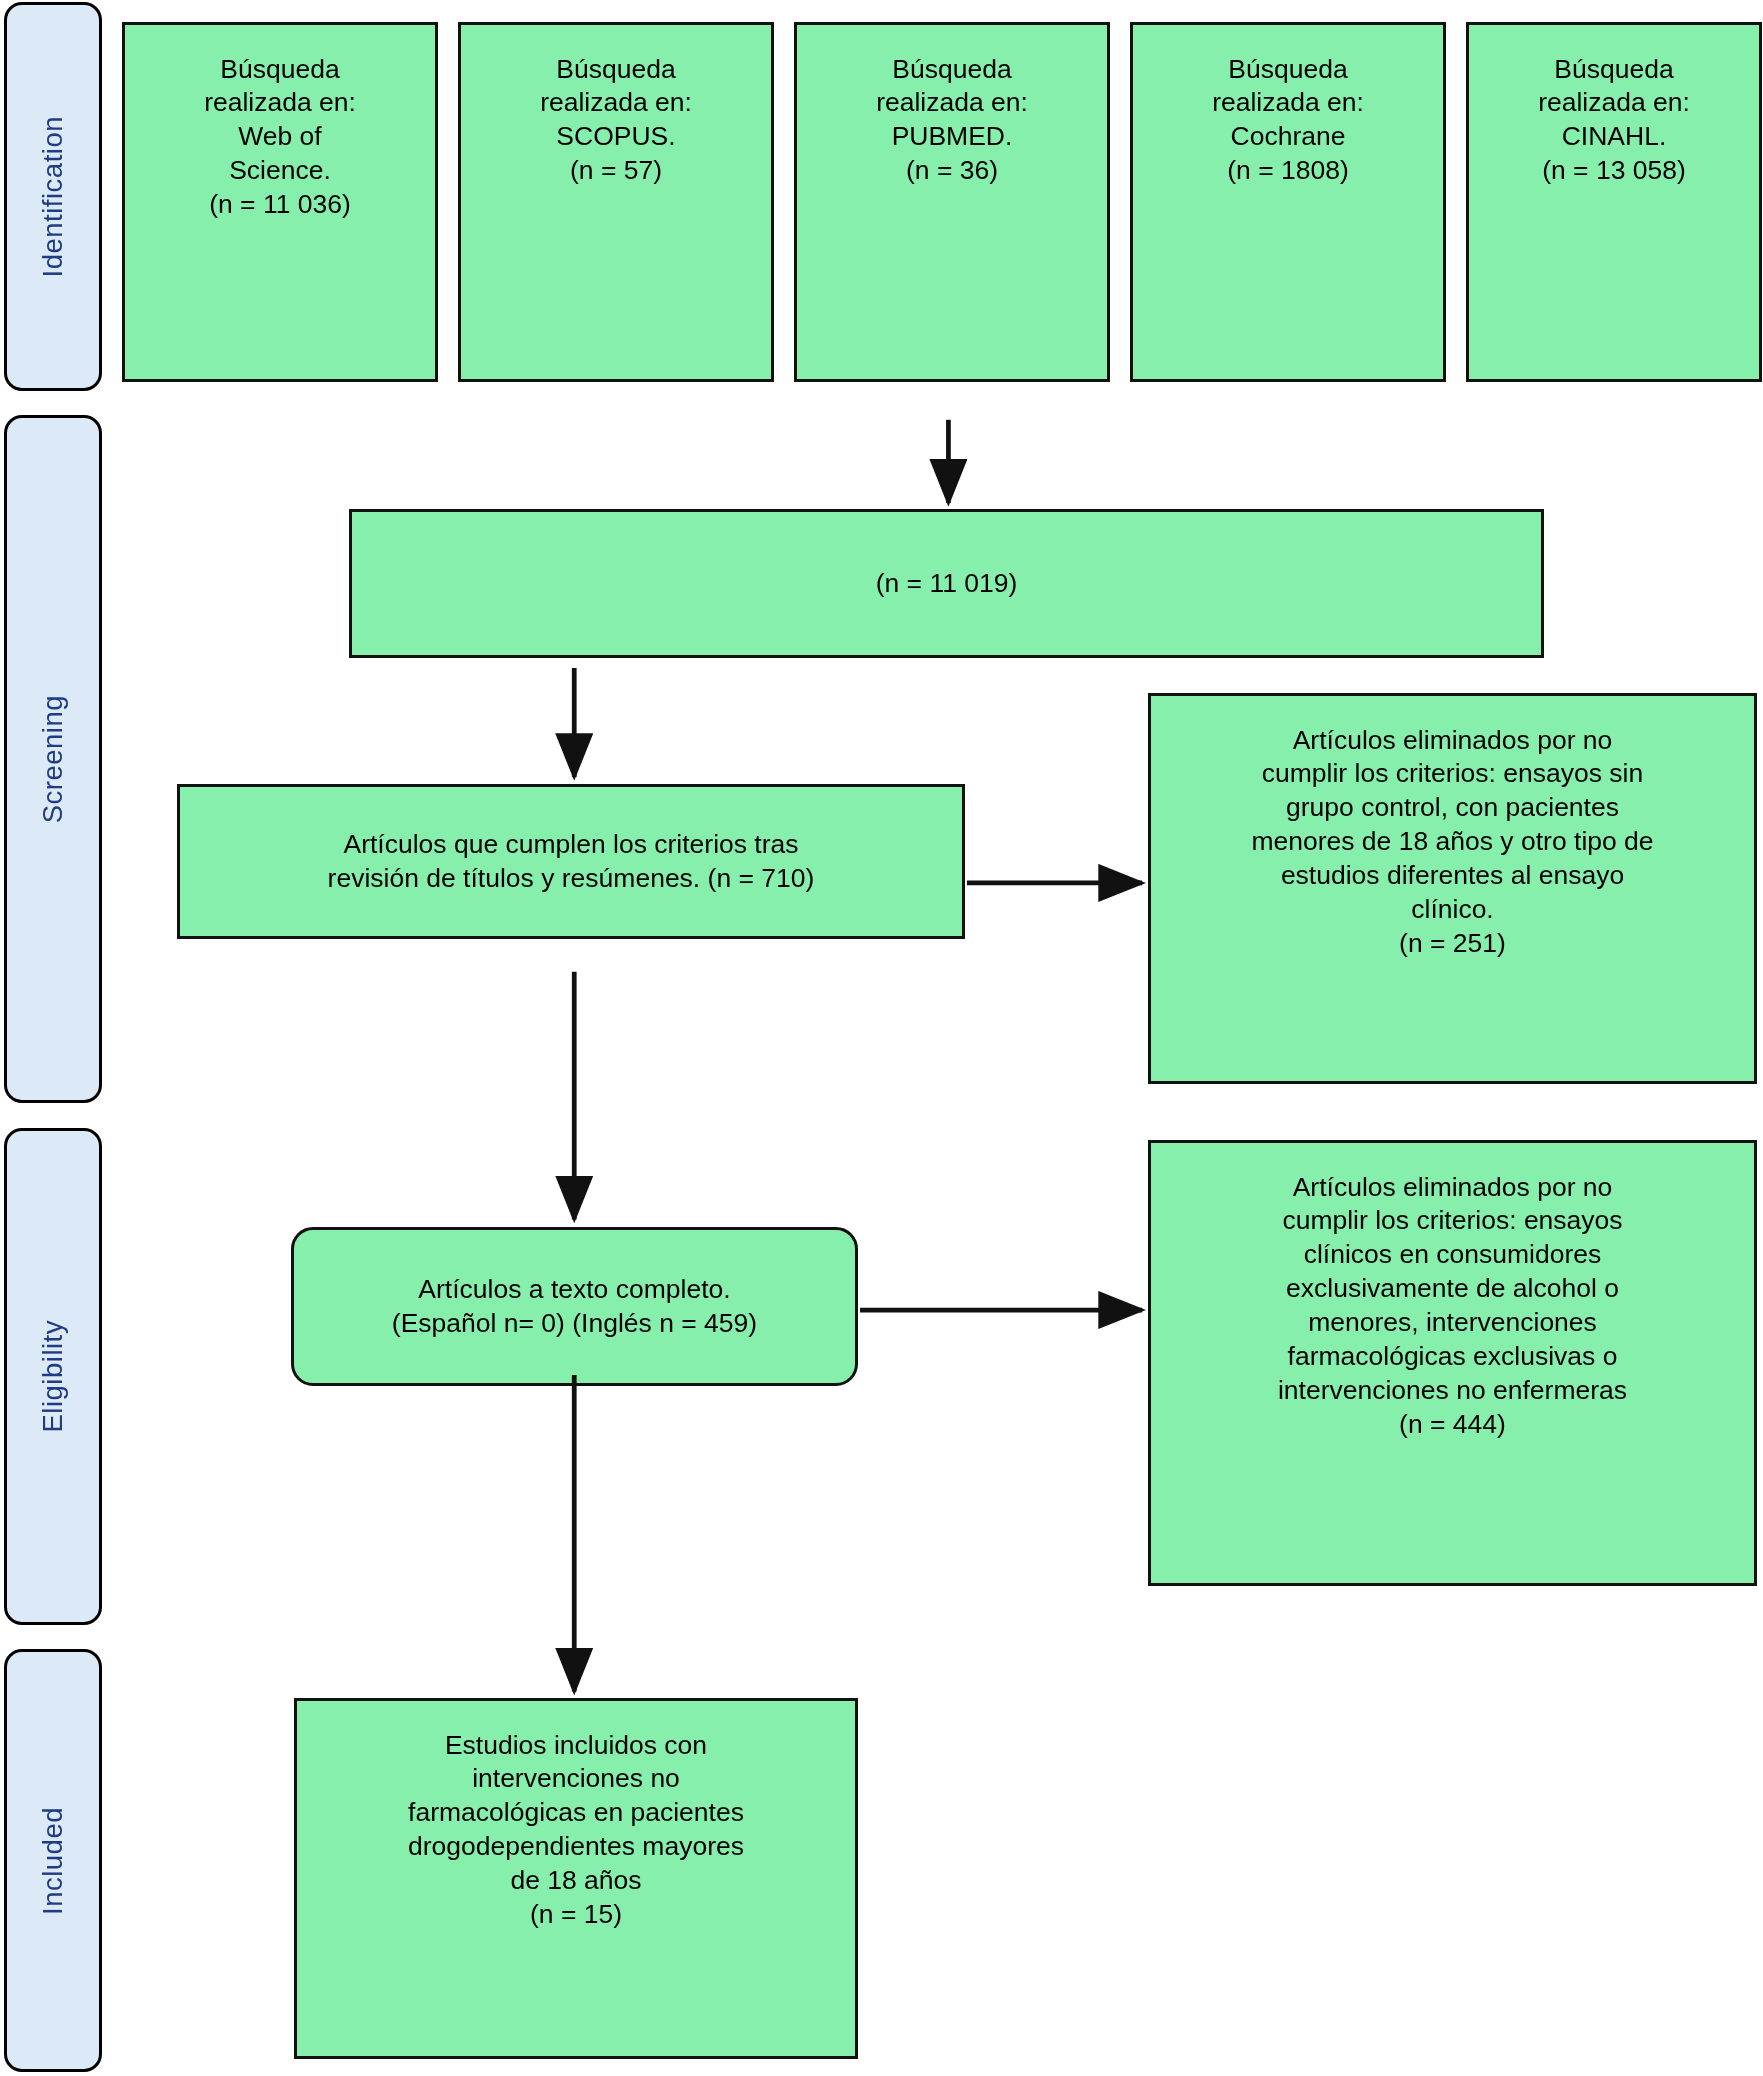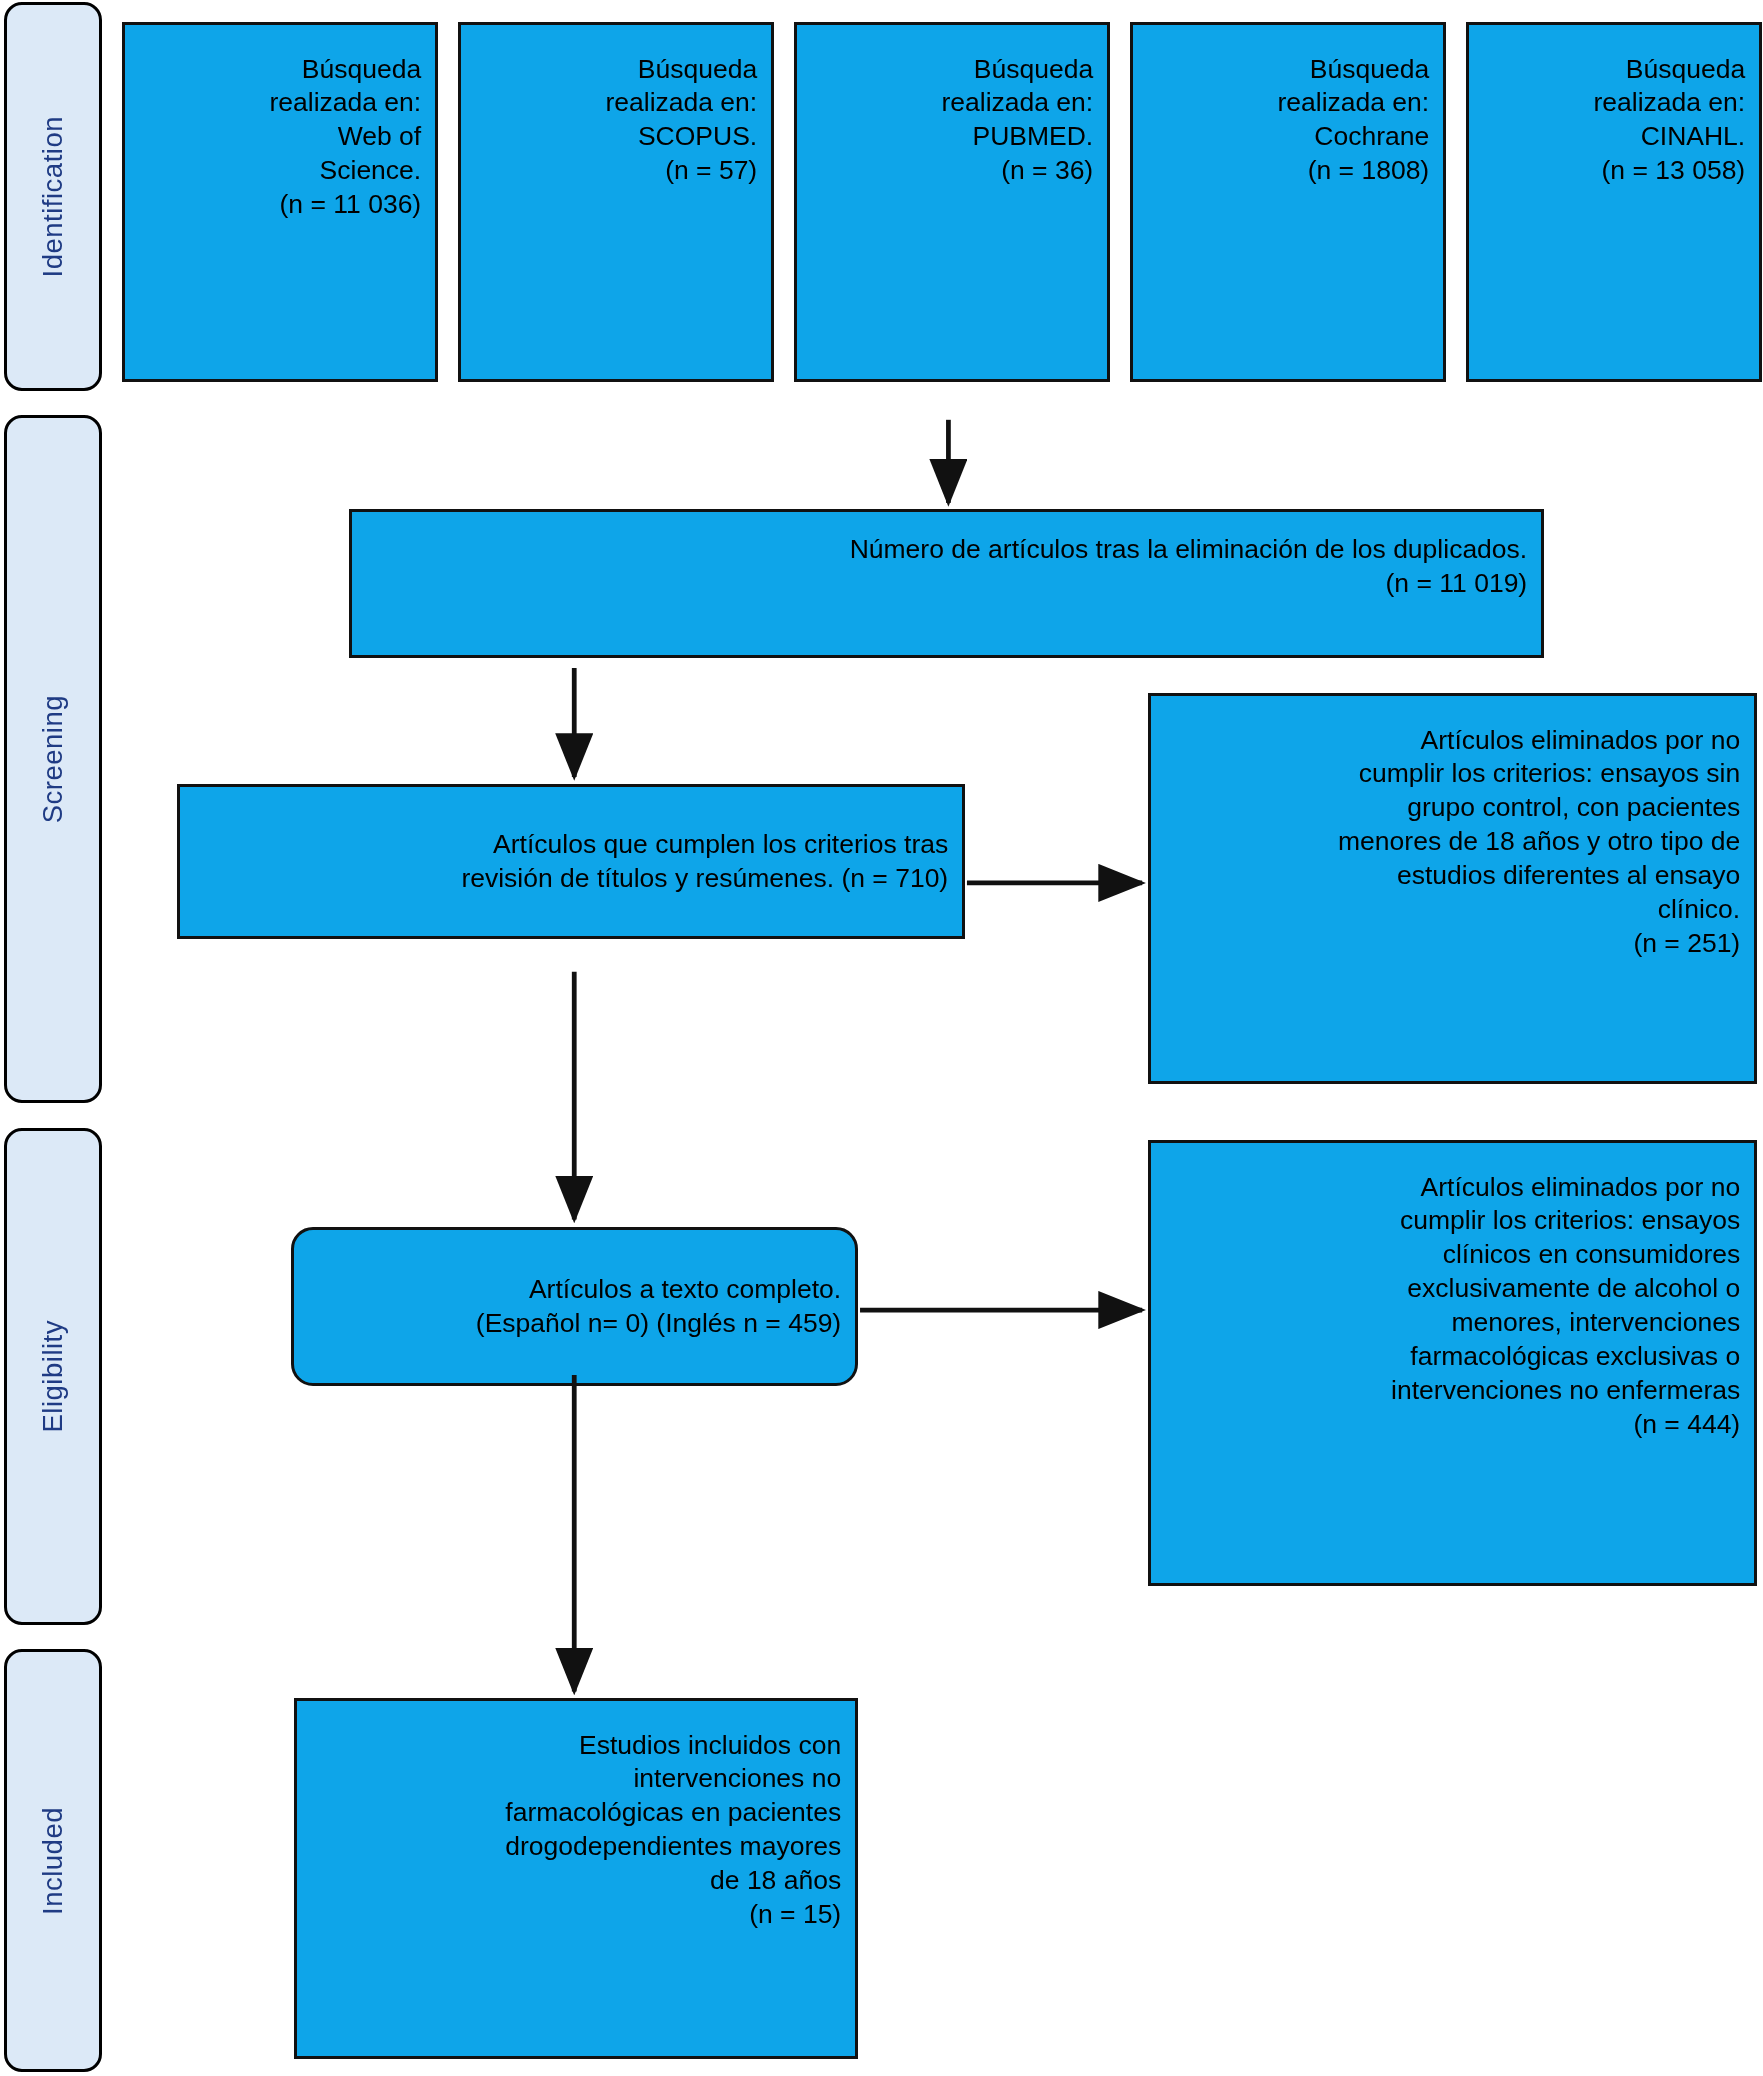--- a/index.html
+++ b/index.html
@@ -20,27 +20,27 @@
     transform:rotate(180deg);
     color:#1f3b84;
     font-size:27.5px;
     letter-spacing:0.5px;
     white-space:nowrap;
   }
 
   
   .box{
     position:absolute;
-    background:#0ea5e9;
+    background:#86efac;
     border:3.2px solid #111111;
     box-sizing:border-box;
     display:flex;
     align-items:flex-start;
     justify-content:center;
-    text-align:right;
+    text-align:center;
     color:#000000;
     font-size:26.5px;
     line-height:1.28;
     overflow:hidden;
   }
   .box .txt{display:block;width:100%;}
   .box.pad-top-lg{padding-top:27.5px;}
   .box.pad-top-md{padding-top:21px;}
   .box.center{align-items:center;}
   .box.pad-x{padding-left:13.8px;padding-right:13.8px;}
@@ -106,21 +106,21 @@
   <span class="txt">
     <span>Búsqueda</span><br>
     <span>realizada en:</span><br>
     <span>CINAHL.</span><br>
     <span>(n = 13 058)</span>
   </span>
 </div>
 
 <div class="box pad-top-md pad-x" style="left:349px;top:509px;width:1195px;height:149px;">
   <span class="txt">
-    <span>Número de artículos tras la eliminación de los duplicados.</span><br>
+    <br>
     <span>(n = 11 019)</span>
   </span>
 </div>
 
 <div class="box center pad-x" style="left:177px;top:784px;width:788px;height:155px;">
   <span class="txt">
     <span>Artículos que cumplen los criterios tras</span><br>
     <span>revisión de títulos y resúmenes.  (n = 710)</span>
   </span>
 </div>

